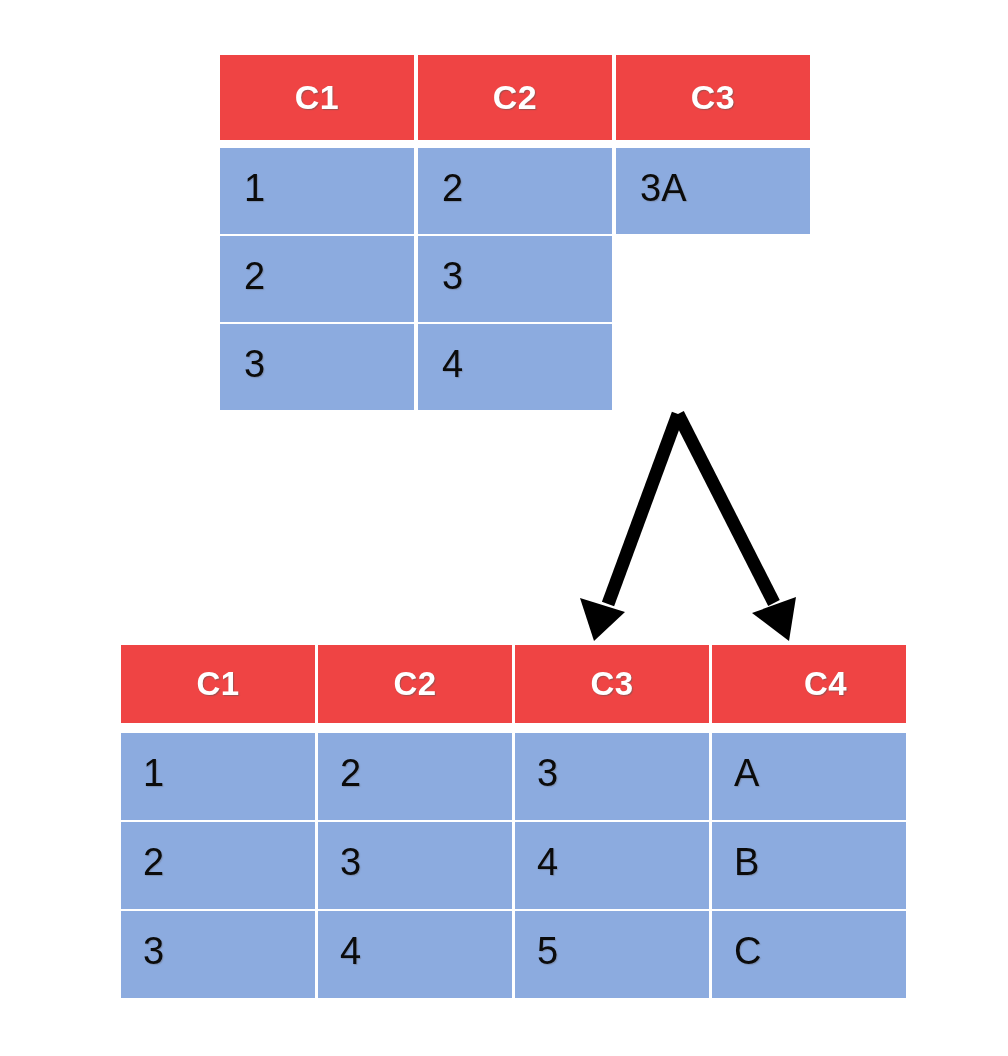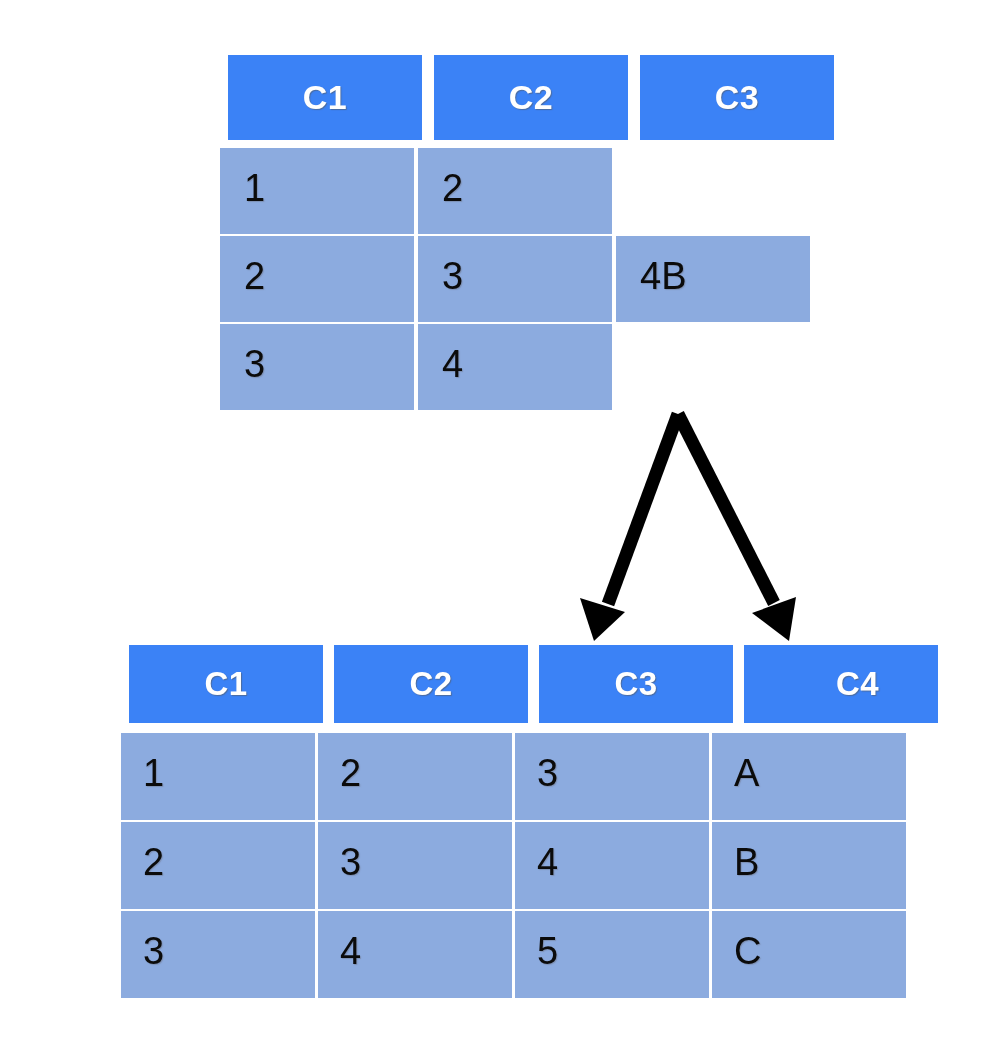--- a/index.html
+++ b/index.html
@@ -39,27 +39,26 @@
 
   .cell {
     box-sizing: border-box;
     display: flex;
     align-items: center;
     overflow: hidden;
     white-space: nowrap;
   }
 
   .cell.header {
-    background: #3b82f6;
+    background: #ef4444;
     color: #ffffff;
     font-weight: bold;
     justify-content: center;
     letter-spacing: 0.5px;
     text-shadow: 1px 1px 1px rgba(90,90,90,0.55);
-    margin-left: 8px;
   }
 
   .cell.data {
     background: #8cabdf;
     color: #0b0b0b;
     font-weight: normal;
     justify-content: flex-start;
     text-shadow: 1px 1px 1px rgba(120,135,165,0.75);
   }
 
@@ -130,26 +129,26 @@
 
     <div class="table-row header-row">
       <div class="cell header">C1</div>
       <div class="cell header">C2</div>
       <div class="cell header">C3</div>
     </div>
 
     <div class="table-row body-row">
       <div class="cell data">1</div>
       <div class="cell data">2</div>
-    </div>
-
-    <div class="table-row body-row">
-      <div class="cell data">2</div>
-      <div class="cell data">3</div>
-      <div class="cell data">4B</div>
+      <div class="cell data">3A</div>
+    </div>
+
+    <div class="table-row body-row">
+      <div class="cell data">2</div>
+      <div class="cell data">3</div>
     </div>
 
     <div class="table-row body-row">
       <div class="cell data">3</div>
       <div class="cell data">4</div>
     </div>
 
   </div>
 
   <svg id="arrows" viewBox="0 0 1008 1056">

